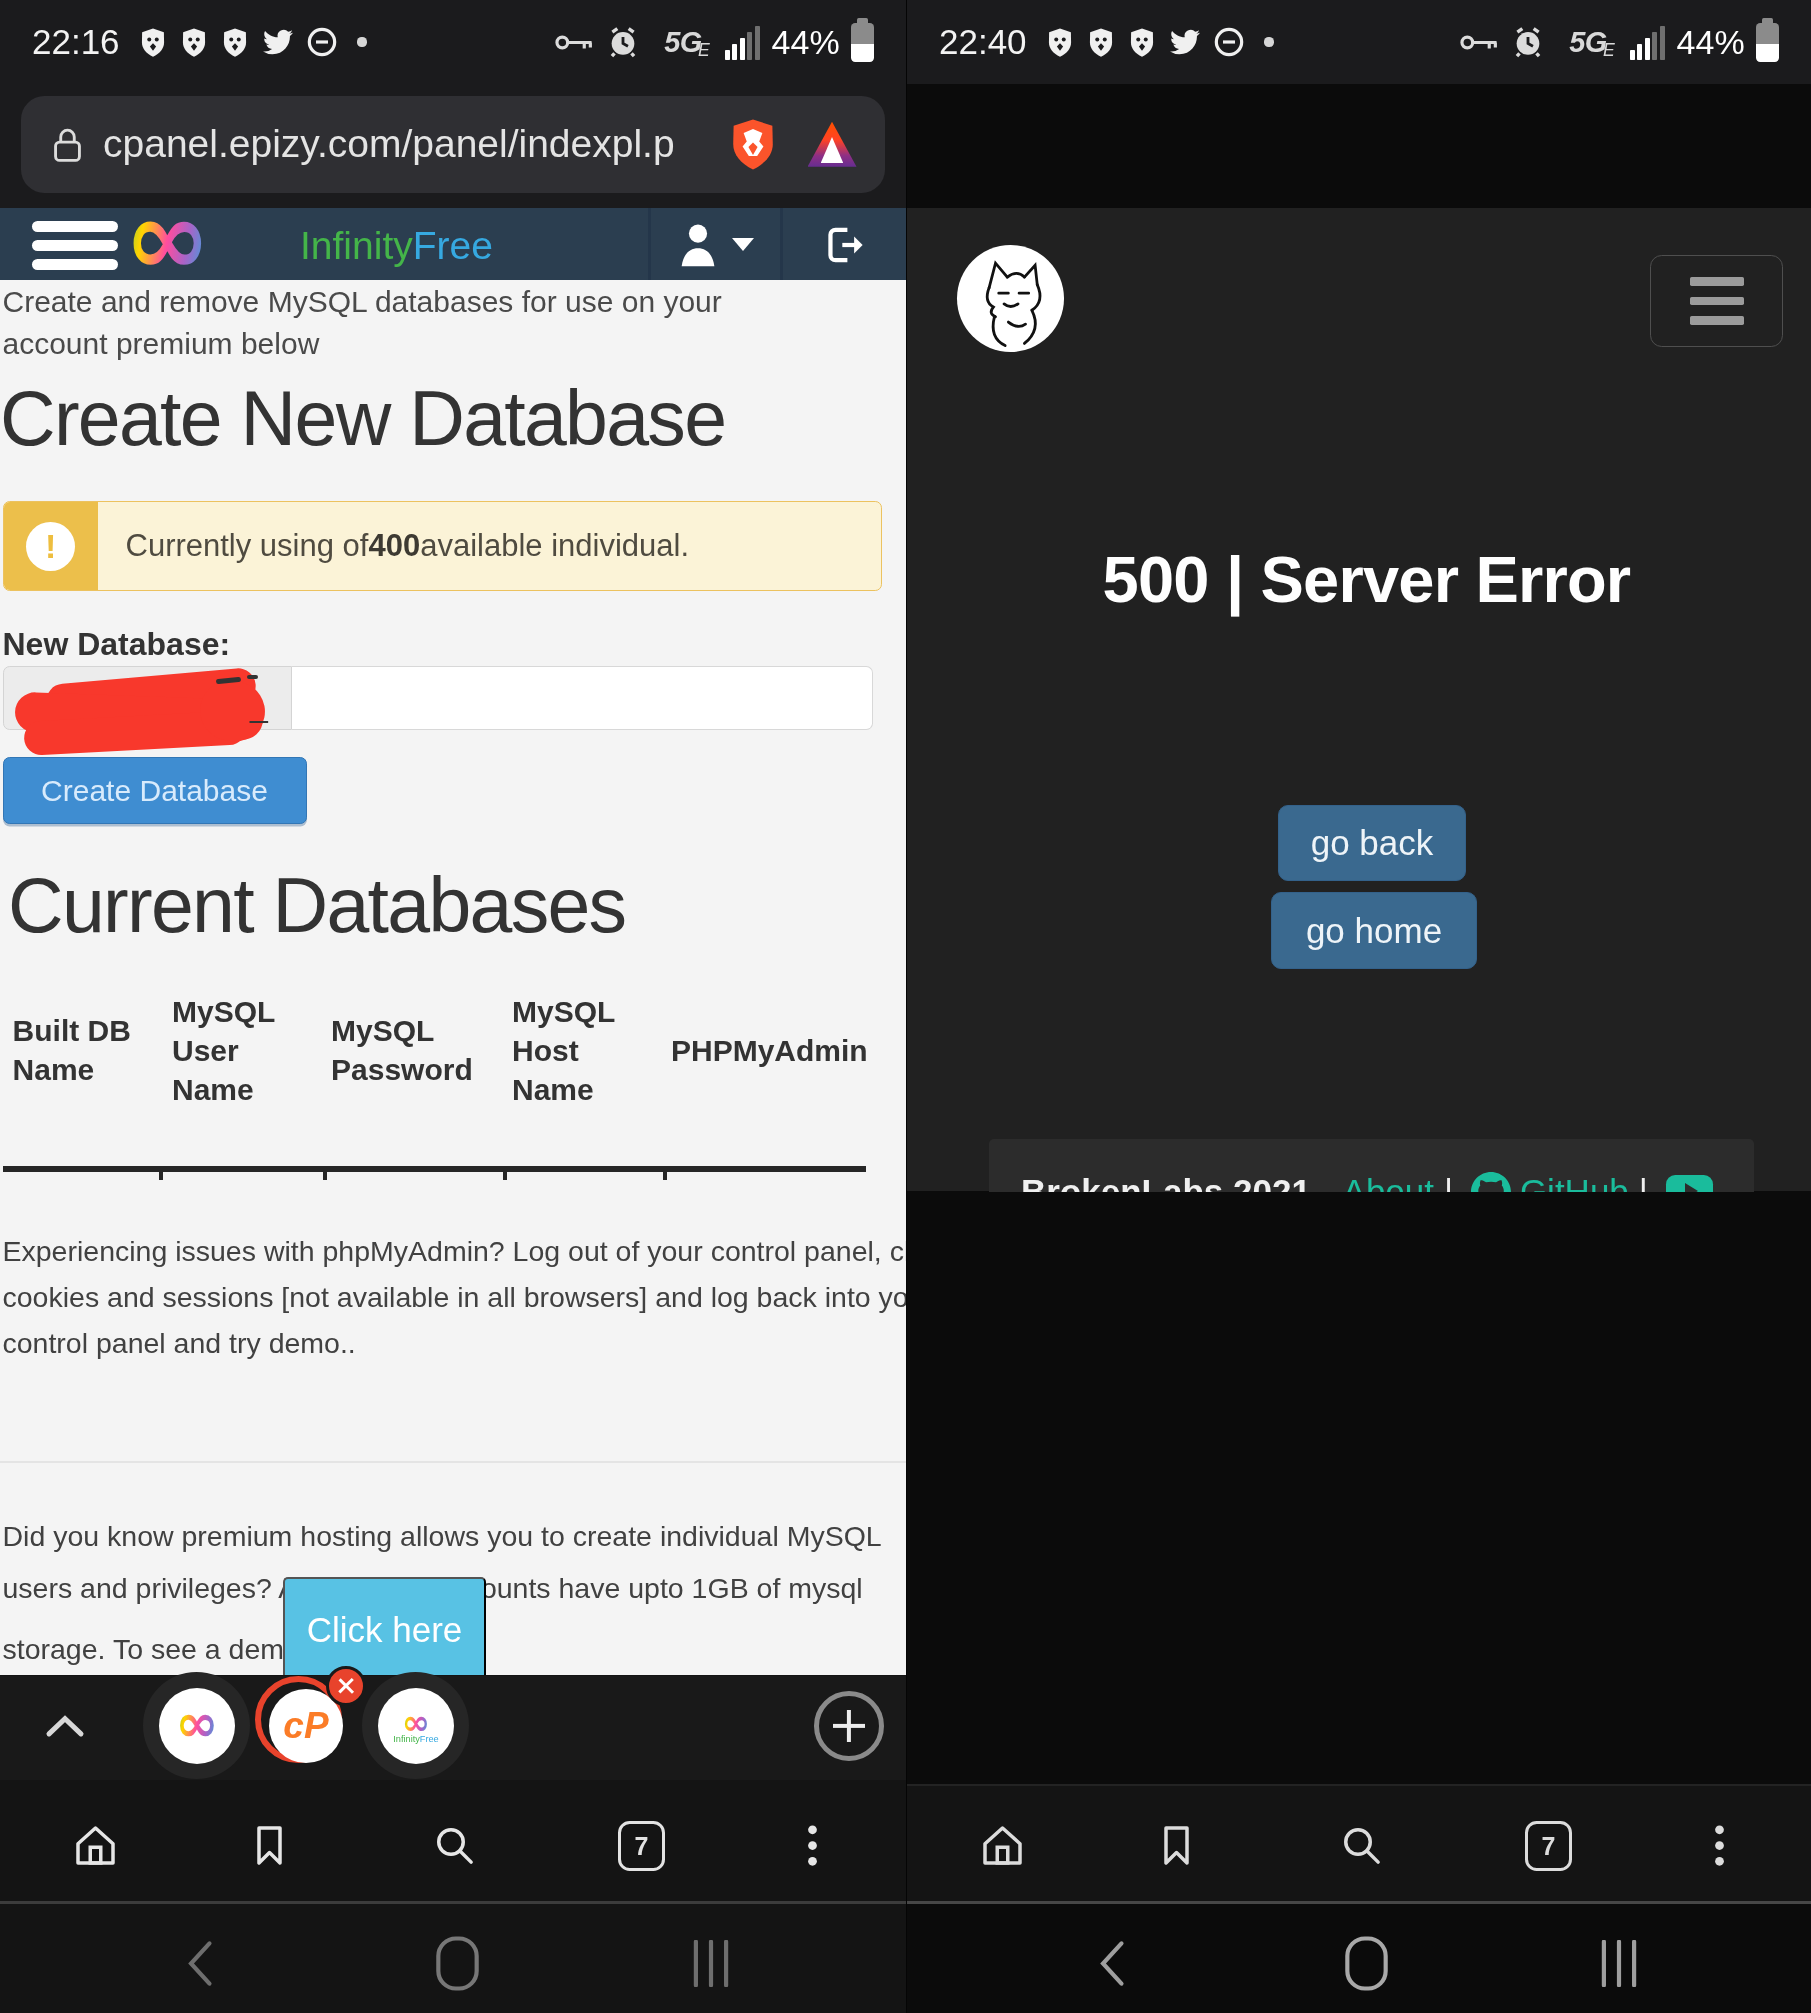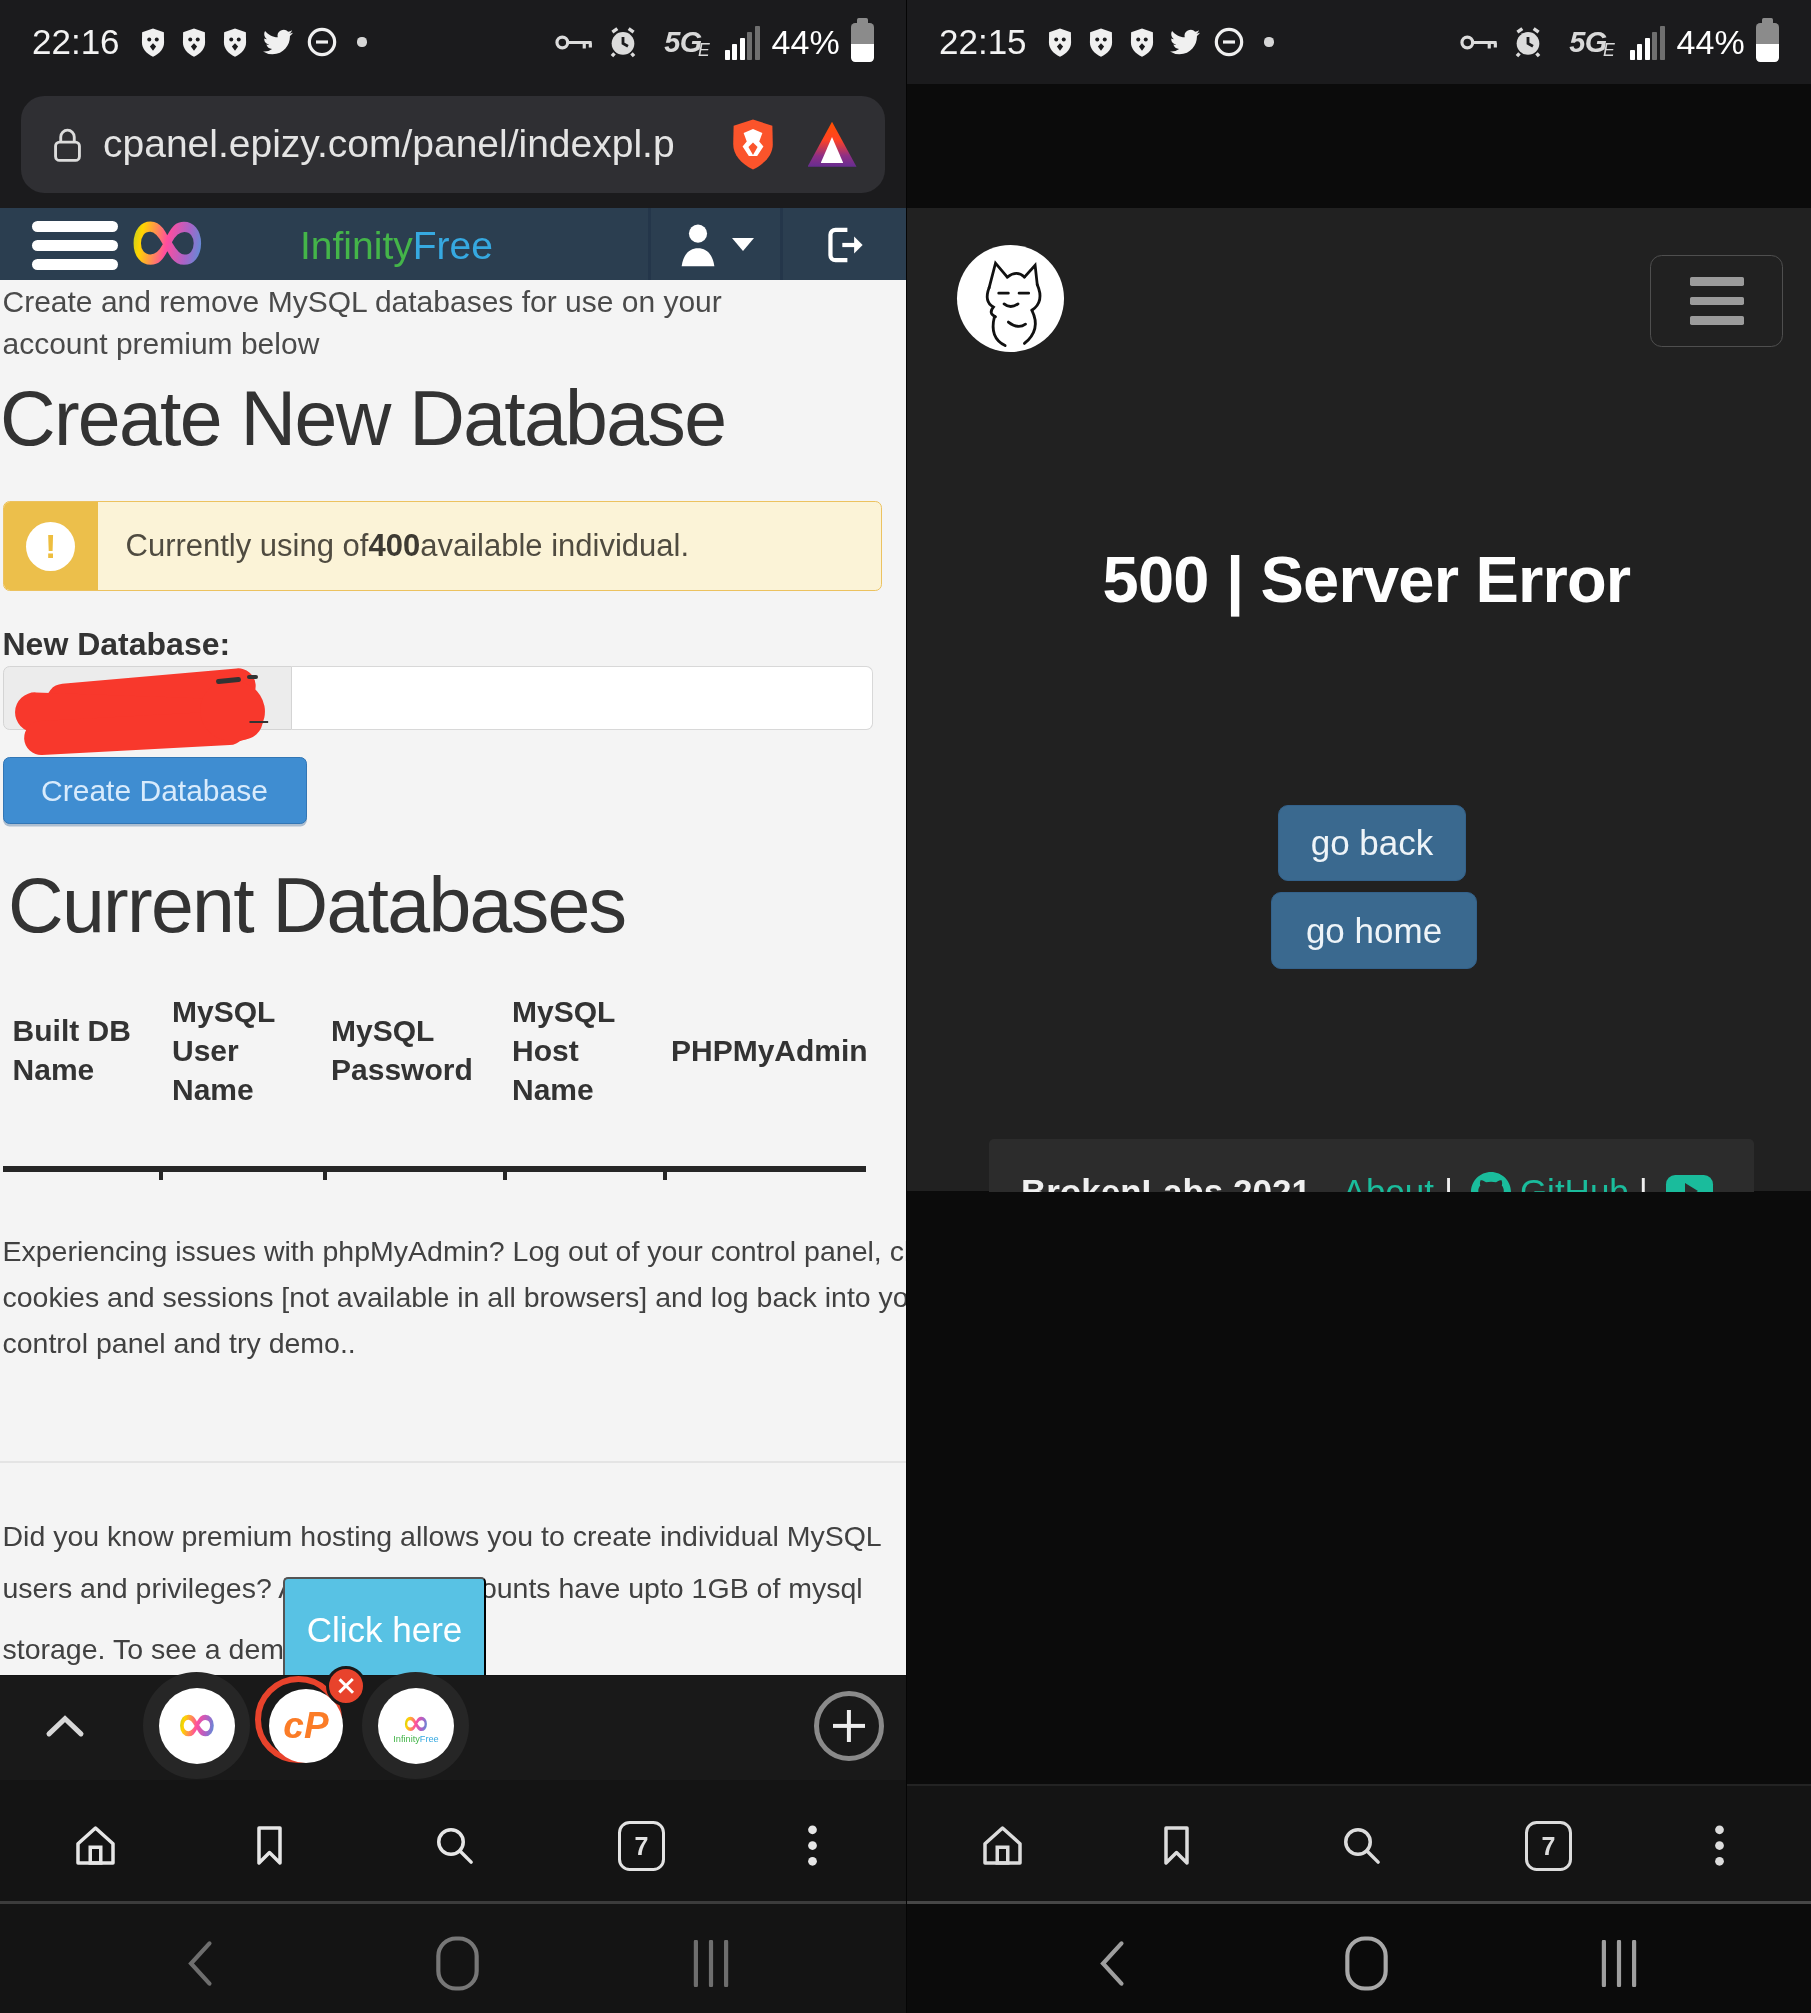--- a/index.html
+++ b/index.html
@@ -358,21 +358,21 @@
         <rect x="4" y="4" width="46" height="60" rx="21" fill="none" stroke="#777" stroke-width="5"></rect>
       </svg>
     <svg class="navic" style="left:690px;top:1940px" width="42" height="47" viewBox="0 0 50 56">
         <path d="M7 2v52M25 2v52M43 2v52" stroke="#6e6e6e" stroke-width="5" stroke-linecap="round"></path>
       </svg>
   </div>
 
   <div class="phone" id="phone-right" style="background:#0b0b0b">
 
     <div class="statusbar">
-      <span class="sb-time">22:15</span>
+      <span class="sb-time">22:40</span>
       <span class="sb-left">
         <svg width="30" height="30" viewBox="0 0 24 24">
             <use href="#p-shield" fill="#f0f0f0"></use>
             <circle cx="9" cy="10" r="1.6" fill="#1b1b1d"></circle>
             <circle cx="15" cy="10" r="1.6" fill="#1b1b1d"></circle>
             <path d="M12 13l2.5 2.5L12 19l-2.5-3.5z" fill="#1b1b1d"></path>
           </svg>
         <svg width="30" height="30" viewBox="0 0 24 24">
             <use href="#p-shield" fill="#f0f0f0"></use>
             <circle cx="9" cy="10" r="1.6" fill="#1b1b1d"></circle>

